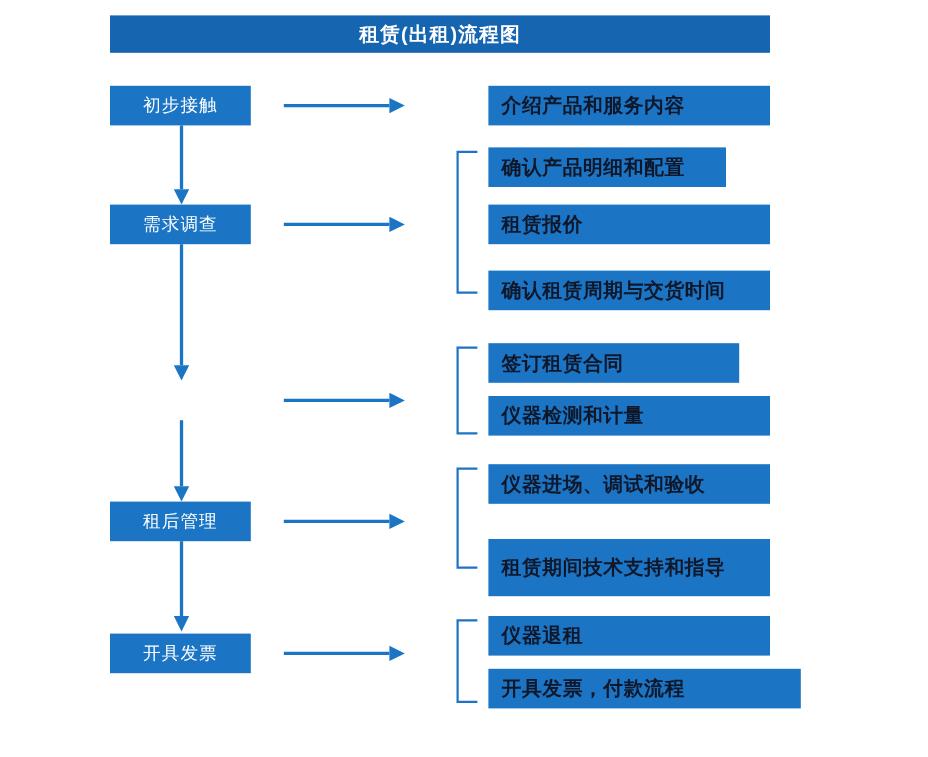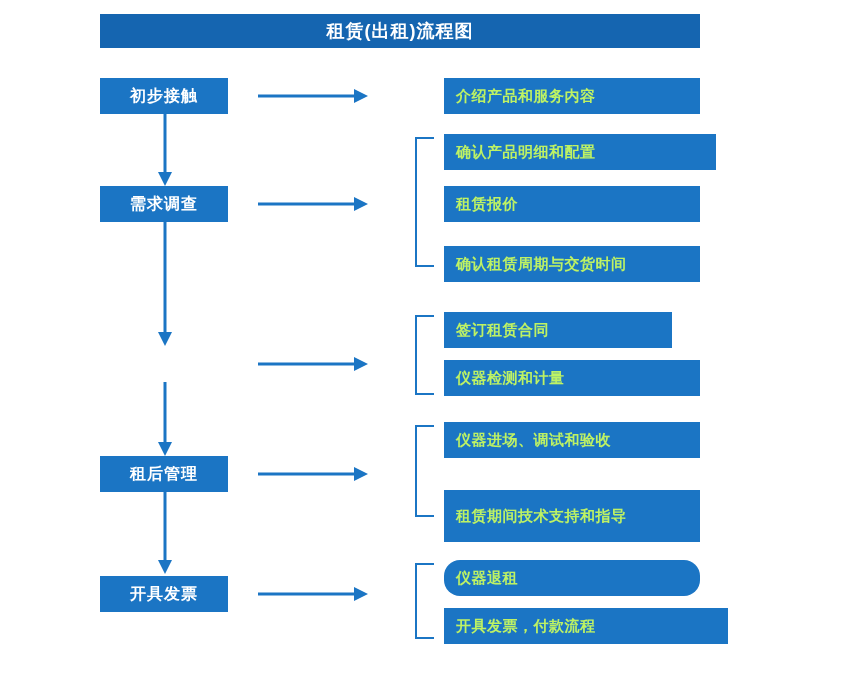--- a/index.html
+++ b/index.html
@@ -32,31 +32,31 @@
     display: flex;
     align-items: center;
     justify-content: center;
     letter-spacing: 1px;
   }
   .stage-box {
     position: absolute;
     background: #1b75c4;
     color: #ffffff;
     font-size: 16px;
-    font-weight: bold;
+    font-weight: normal;
     display: flex;
     align-items: center;
     justify-content: center;
     letter-spacing: 1px;
   }
   .detail-box {
     position: absolute;
     background: #1b75c4;
-    color: #bef264;
-    font-size: 15px;
+    color: #0f172a;
+    font-size: 18px;
     font-weight: bold;
     display: flex;
     align-items: center;
     padding-left: 12px;
     box-sizing: border-box;
     letter-spacing: 0.5px;
   }
   .v-arrow, .h-arrow, .bracket {
     position: absolute;
   }
@@ -93,21 +93,21 @@
     <svg width="110" height="20" viewBox="0 0 110 20">
       <line x1="0" y1="10" x2="96" y2="10" stroke="#1b75c4" stroke-width="3"></line>
       <polygon points="96,3 110,10 96,17" fill="#1b75c4"></polygon>
     </svg>
   </div>
   <div class="bracket" style="left:412px; top:136px;">
     <svg width="22" height="132" viewBox="0 0 22 132">
       <path d="M22 2 L4 2 L4 130 L22 130" fill="none" stroke="#1b75c4" stroke-width="2"></path>
     </svg>
   </div>
-  <div class="detail-box" style="left:444px; top:134px; width:272px; height:36px;">确认产品明细和配置</div>
+  <div class="detail-box" style="left:444px; top:134px; width:216px; height:36px;">确认产品明细和配置</div>
   <div class="detail-box" style="left:444px; top:186px; width:256px; height:36px;">租赁报价</div>
   <div class="detail-box" style="left:444px; top:246px; width:256px; height:36px;">确认租赁周期与交货时间</div>
 
   <div class="v-arrow" style="left:155px; top:222px;">
     <svg width="20" height="124" viewBox="0 0 20 124">
       <line x1="10" y1="0" x2="10" y2="110" stroke="#1b75c4" stroke-width="3"></line>
       <polygon points="3,110 17,110 10,124" fill="#1b75c4"></polygon>
     </svg>
   </div>
 
@@ -159,16 +159,16 @@
     <svg width="110" height="20" viewBox="0 0 110 20">
       <line x1="0" y1="10" x2="96" y2="10" stroke="#1b75c4" stroke-width="3"></line>
       <polygon points="96,3 110,10 96,17" fill="#1b75c4"></polygon>
     </svg>
   </div>
   <div class="bracket" style="left:412px; top:562px;">
     <svg width="22" height="78" viewBox="0 0 22 78">
       <path d="M22 2 L4 2 L4 76 L22 76" fill="none" stroke="#1b75c4" stroke-width="2"></path>
     </svg>
   </div>
-  <div class="detail-box" style="left:444px; top:560px; width:256px; height:36px;border-radius:16px;">仪器退租</div>
+  <div class="detail-box" style="left:444px; top:560px; width:256px; height:36px;">仪器退租</div>
   <div class="detail-box" style="left:444px; top:608px; width:284px; height:36px;">开具发票，付款流程</div>
 
 </div>
 
 </body></html>

